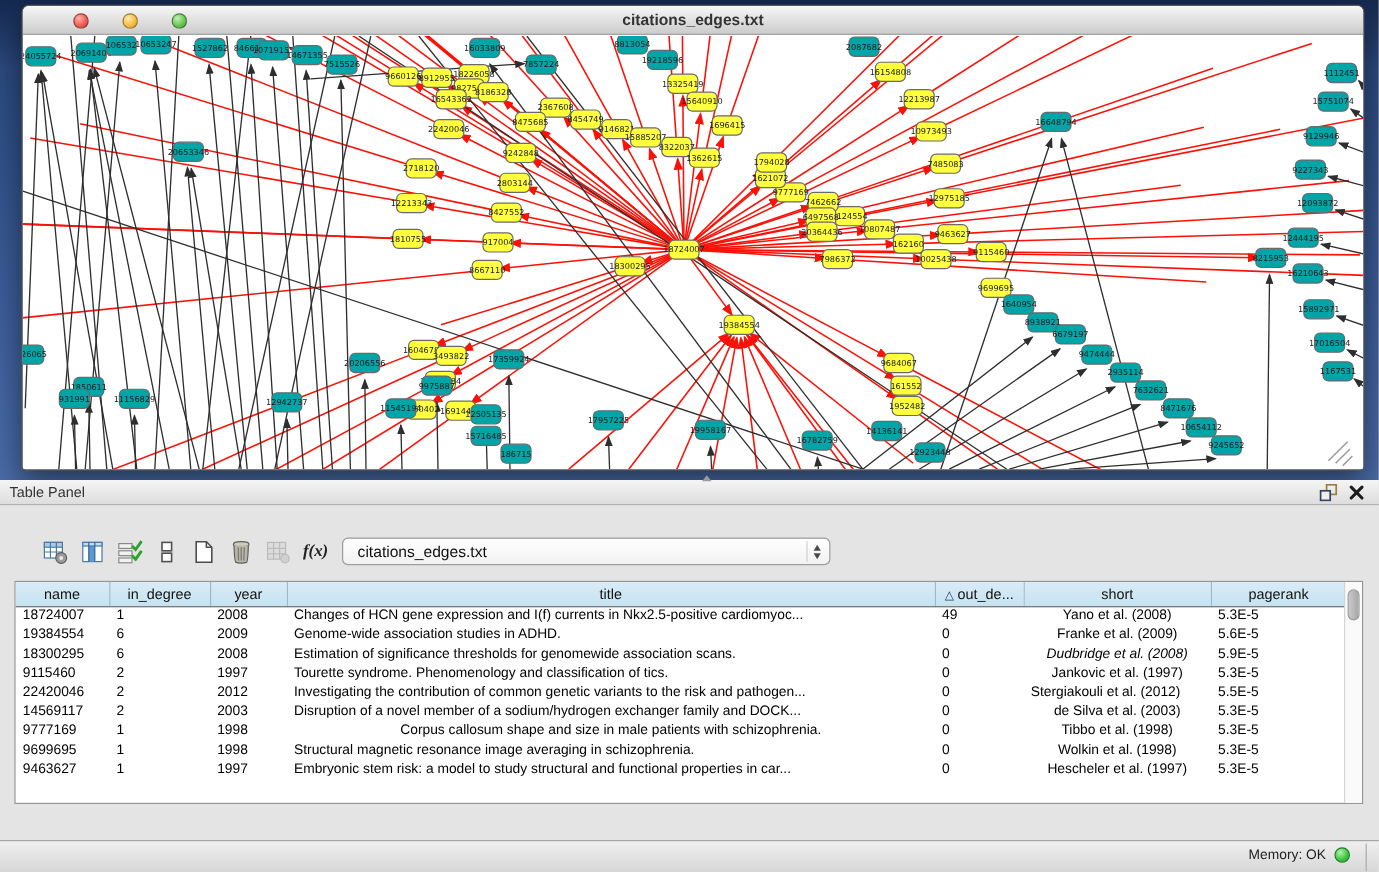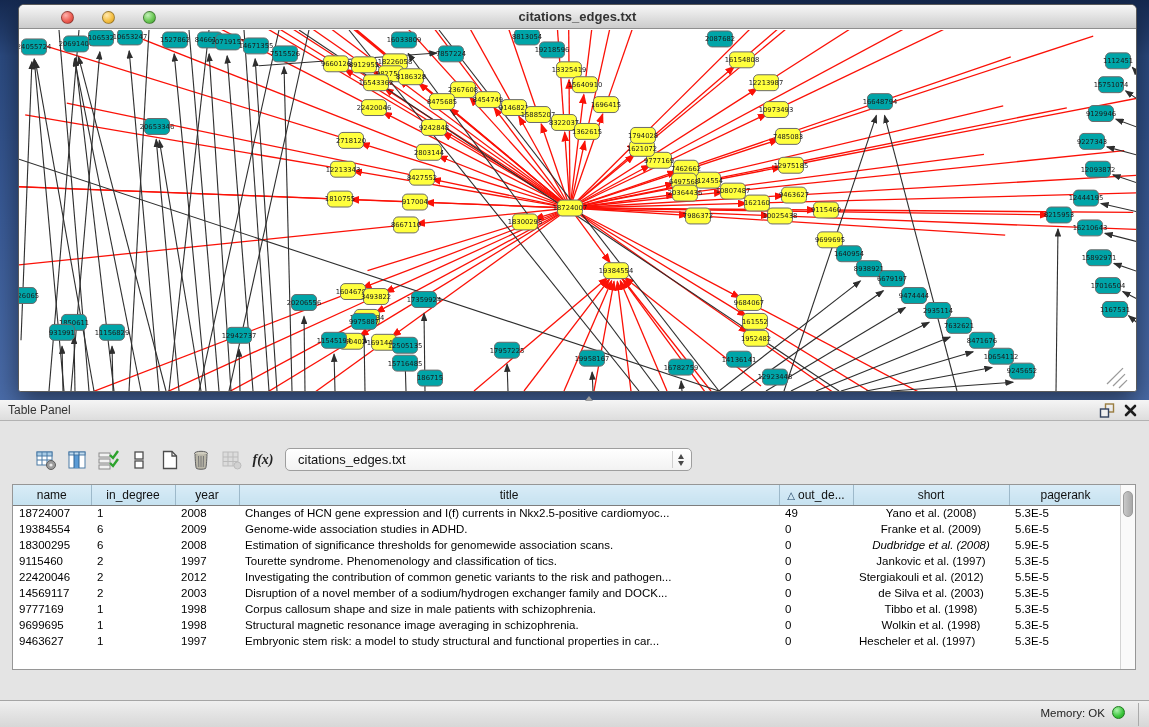--- a/index.html
+++ b/index.html
@@ -666,41 +666,41 @@
                 <td style="text-align: left;">2003</td>
                 <td style="text-align: left;">Disruption of a novel member of a sodium/hydrogen exchanger family and DOCK...</td>
                 <td style="text-align: left;">0</td>
                 <td style="text-align: center;">de Silva et al. (2003)</td>
                 <td style="text-align: left;">5.3E-5</td>
               </tr>
               <tr>
                 <td style="text-align: left;">9777169</td>
                 <td style="text-align: left;">1</td>
                 <td style="text-align: left;">1998</td>
-                <td style="text-align: left;">Corpus callosum shape and size in male patients with schizophrenia.</td>
+                <td style="text-align: center;">Corpus callosum shape and size in male patients with schizophrenia.</td>
                 <td style="text-align: left;">0</td>
                 <td style="text-align: center;">Tibbo et al. (1998)</td>
                 <td style="text-align: left;">5.3E-5</td>
               </tr>
               <tr>
                 <td style="text-align: left;">9699695</td>
                 <td style="text-align: left;">1</td>
                 <td style="text-align: left;">1998</td>
                 <td style="text-align: left;">Structural magnetic resonance image averaging in schizophrenia.</td>
                 <td style="text-align: left;">0</td>
                 <td style="text-align: center;">Wolkin et al. (1998)</td>
                 <td style="text-align: left;">5.3E-5</td>
               </tr>
               <tr>
                 <td style="text-align: left;">9463627</td>
                 <td style="text-align: left;">1</td>
                 <td style="text-align: left;">1997</td>
                 <td style="text-align: left;">Embryonic stem risk: a model to study structural and functional properties in car...</td>
                 <td style="text-align: left;">0</td>
-                <td style=" margin-top: 15px;">Hescheler et al. (1997)</td>
+                <td style="text-align: center; margin-top: 15px;">Hescheler et al. (1997)</td>
                 <td style="text-align: left;">5.3E-5</td>
               </tr>
             </tbody>
         </table>
       </div>
       <div class="vscroll">
         <div class="vthumb"></div>
       </div>
     </div>
 

